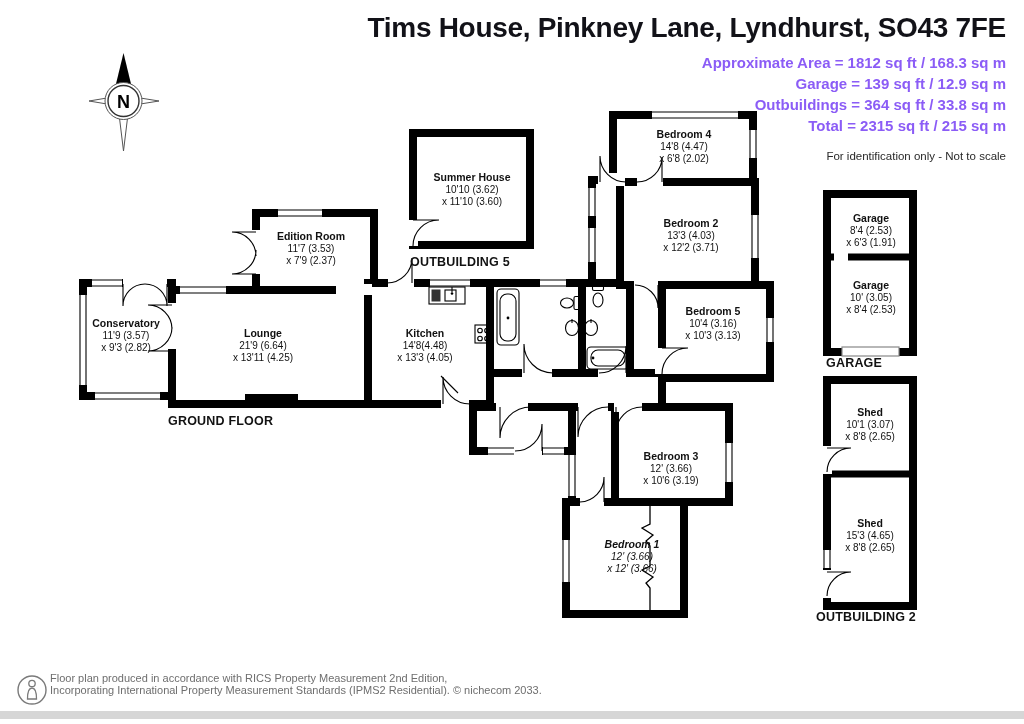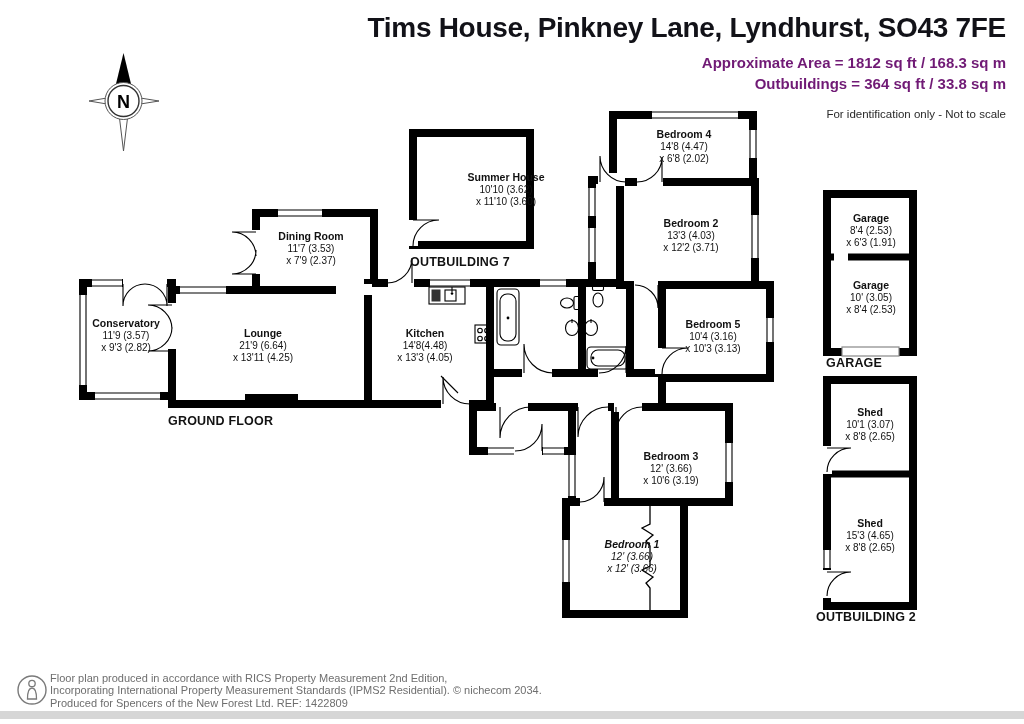--- a/index.html
+++ b/index.html
@@ -3,21 +3,21 @@
 <meta charset="utf-8">
 <style>
   html,body{margin:0;padding:0;background:#fff;}
   #canvas{position:relative;width:1024px;height:724px;background:#fff;overflow:hidden;
           font-family:"Liberation Sans","DejaVu Sans",sans-serif;color:#141414;}
   svg{display:block;}
   .abs{position:absolute;}
   
   #plan-header{position:absolute;top:12px;right:18px;text-align:right;}
   #plan-title{font-size:28px;font-weight:bold;letter-spacing:-0.3px;color:#121218;margin:0 0 8px 0;white-space:nowrap;}
-  .area-line{font-size:15px;font-weight:bold;line-height:21px;color:#701a75;white-space:nowrap;}
+  .area-line{font-size:15px;font-weight:bold;line-height:21px;color:#8b5cf6;white-space:nowrap;}
   #disclaimer{font-size:11.5px;font-weight:normal;color:#2a2a2a;margin-top:14px;}
   
   .room-label{position:absolute;transform:translate(-50%,-50%);text-align:center;
               font-size:10px;line-height:12.5px;color:#111;white-space:nowrap;}
   .room-label .rname{font-weight:bold;font-size:10.5px;display:block;}
   .room-label span{display:block;}
   
   .section-label{position:absolute;font-size:12.5px;font-weight:bold;color:#121212;white-space:nowrap;letter-spacing:0.2px;}
   
   #footer{position:absolute;left:16px;top:672px;display:flex;align-items:flex-start;}
@@ -239,31 +239,33 @@
     </g>
     <polygon points="37.5,3 46,38 29,38" fill="#000"></polygon>
     <circle cx="37.5" cy="51" r="18.5" fill="#fff" stroke="#555" stroke-width="1"></circle>
     <circle cx="37.5" cy="51" r="15.5" fill="#fff" stroke="#333" stroke-width="1.4"></circle>
     <text x="37.5" y="57.5" text-anchor="middle" font-size="18" font-weight="bold" fill="#000" font-family="Liberation Sans, sans-serif">N</text>
   </svg>
 
   <div id="plan-header">
     <div id="plan-title">Tims House, Pinkney Lane, Lyndhurst, SO43 7FE</div>
     <div class="area-line">Approximate Area = 1812 sq ft / 168.3 sq m</div>
+    <div class="area-line">Garage = 139 sq ft / 12.9 sq m</div>
     <div class="area-line">Outbuildings = 364 sq ft / 33.8 sq m</div>
+    <div class="area-line">Total = 2315 sq ft / 215 sq m</div>
     <div id="disclaimer">For identification only - Not to scale</div>
   </div>
 
-  <div class="room-label" style="left:472px;top:190px;margin-left:34px;">
+  <div class="room-label" style="left:472px;top:190px;">
     <span class="rname">Summer House</span>
       <span>10'10 (3.62)</span>
       <span>x 11'10 (3.60)</span>
   </div>
   <div class="room-label" style="left:311px;top:249px;">
-    <span class="rname">Dining Room</span>
+    <span class="rname">Edition Room</span>
       <span>11'7 (3.53)</span>
       <span>x 7'9 (2.37)</span>
   </div>
   <div class="room-label" style="left:126px;top:336px;">
     <span class="rname">Conservatory</span>
       <span>11'9 (3.57)</span>
       <span>x 9'3 (2.82)</span>
   </div>
   <div class="room-label" style="left:263px;top:346px;">
     <span class="rname">Lounge</span>
@@ -278,21 +280,21 @@
   <div class="room-label" style="left:684px;top:147px;">
     <span class="rname">Bedroom 4</span>
       <span>14'8 (4.47)</span>
       <span>x 6'8 (2.02)</span>
   </div>
   <div class="room-label" style="left:691px;top:236px;">
     <span class="rname">Bedroom 2</span>
       <span>13'3 (4.03)</span>
       <span>x 12'2 (3.71)</span>
   </div>
-  <div class="room-label" style="left:713px;top:337px;">
+  <div class="room-label" style="left:713px;top:324px;">
     <span class="rname">Bedroom 5</span>
       <span>10'4 (3.16)</span>
       <span>x 10'3 (3.13)</span>
   </div>
   <div class="room-label" style="left:671px;top:453px;margin-top:16px;">
     <span class="rname">Bedroom 3</span>
       <span>12' (3.66)</span>
       <span>x 10'6 (3.19)</span>
   </div>
   <div class="room-label" style="left:632px;top:557px;font-style:italic;">
@@ -314,32 +316,31 @@
     <span class="rname">Shed</span>
       <span>10'1 (3.07)</span>
       <span>x 8'8 (2.65)</span>
   </div>
   <div class="room-label" style="left:870px;top:536px;">
     <span class="rname">Shed</span>
       <span>15'3 (4.65)</span>
       <span>x 8'8 (2.65)</span>
   </div>
 
-  <div class="section-label" style="left:410px;top:255px;">OUTBUILDING 7</div>
+  <div class="section-label" style="left:410px;top:255px;">OUTBUILDING 5</div>
   <div class="section-label" style="left:168px;top:414px;">GROUND FLOOR</div>
   <div class="section-label" style="left:826px;top:356px;">GARAGE</div>
   <div class="section-label" style="left:866px;top:610px;transform:translateX(-50%);">OUTBUILDING 2</div>
 
   <div id="footer">
     <svg width="34" height="36" viewBox="0 0 34 36">
       <circle cx="16" cy="18" r="14" fill="none" stroke="#7a7a7a" stroke-width="1.4"></circle>
       <circle cx="16" cy="11.5" r="3.2" fill="none" stroke="#7a7a7a" stroke-width="1.3"></circle>
       <path d="M11.5,27 C11.5,18.5 13.5,16 16,16 C18.5,16 20.5,18.5 20.5,27 Z" fill="none" stroke="#7a7a7a" stroke-width="1.3"></path>
     </svg>
     <div id="footer-text">
       <div>Floor plan produced in accordance with RICS Property Measurement 2nd Edition,</div>
-      <div>Incorporating International Property Measurement Standards (IPMS2 Residential).  © nichecom 2034.</div>
-      <div>Produced for Spencers of the New Forest Ltd.   REF: 1422809</div>
+      <div>Incorporating International Property Measurement Standards (IPMS2 Residential).  © nichecom 2033.</div>
     </div>
   </div>
 
   <div id="bottom-bar"></div>
 </div>
 
 </body></html>

